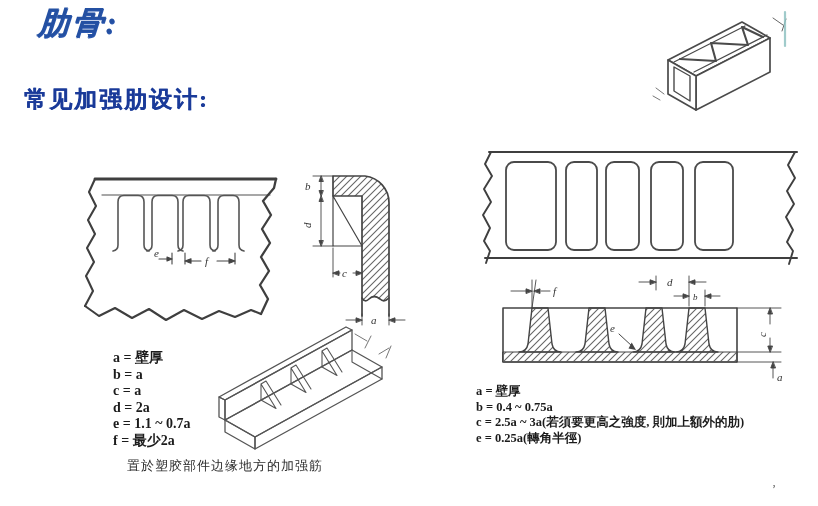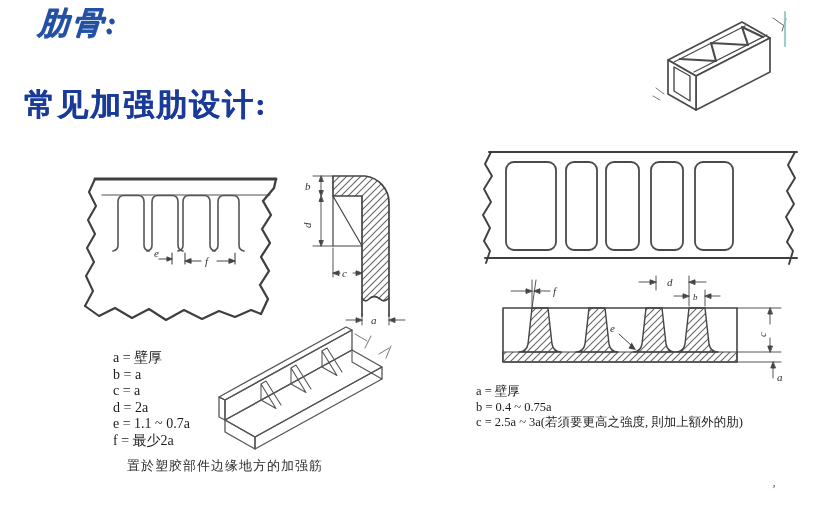--- a/index.html
+++ b/index.html
@@ -10,26 +10,26 @@
   }
   .slide-title {
     position:absolute; left:38px; top:2px;
     font-size:31px; font-weight:900; font-style:italic;
     color:#2450a2; letter-spacing:3px;
     transform:skewX(-4deg);
     text-shadow:0.6px 0.6px 0 #2c59b0;
   }
   .slide-subtitle {
     position:absolute; left:24px; top:84px;
-    font-size:31px; font-weight:900;
+    font-size:23px; font-weight:900;
     color:#1a3a99; letter-spacing:2px;
     text-shadow:0.4px 0.4px 0 #24459f;
   }
   .fig { position:absolute; }
-  .legend { position:absolute; color:#1c1c1c; font-weight:normal; }
+  .legend { position:absolute; color:#1c1c1c; font-weight:bold; }
   .legend-left { left:113px; top:350px; font-size:14px; line-height:16.6px; }
   .legend-right { left:476px; top:384px; font-size:12.5px; line-height:15.6px; }
   .caption-left {
     position:absolute; left:127px; top:457px;
     font-size:13px; color:#2d2d2d; letter-spacing:1px;
   }
   .corner-mark {
     position:absolute; left:772px; top:482px;
     font-size:12px; color:#555;
   }
@@ -238,17 +238,18 @@
         <path d="M298,224 l-2.2,6 l4.4,0 Z" fill="#444"></path>
       </g>
       <text x="302" y="243" font-size="11" stroke="none">a</text>
     </g>
   </svg>
 
   <div class="legend legend-right">
     <div>a = 壁厚</div>
     <div>b = 0.4 ~ 0.75a</div>
     <div>c = 2.5a ~ 3a(若須要更高之強度, 則加上額外的肋)</div>
+    <div>e = 0.25a(轉角半徑)</div>
   </div>
 
   <div class="corner-mark">ʼ</div>
 
 </div>
 
 </body></html>

